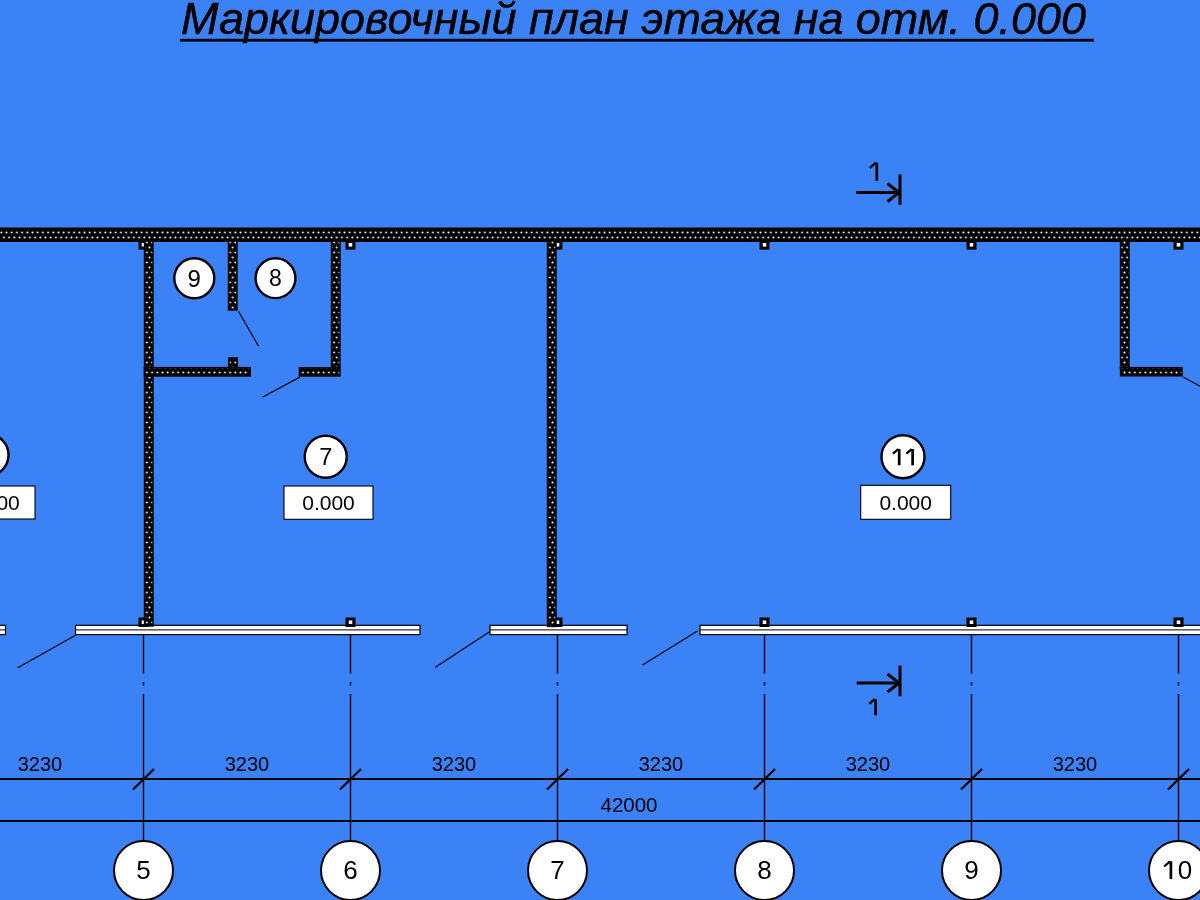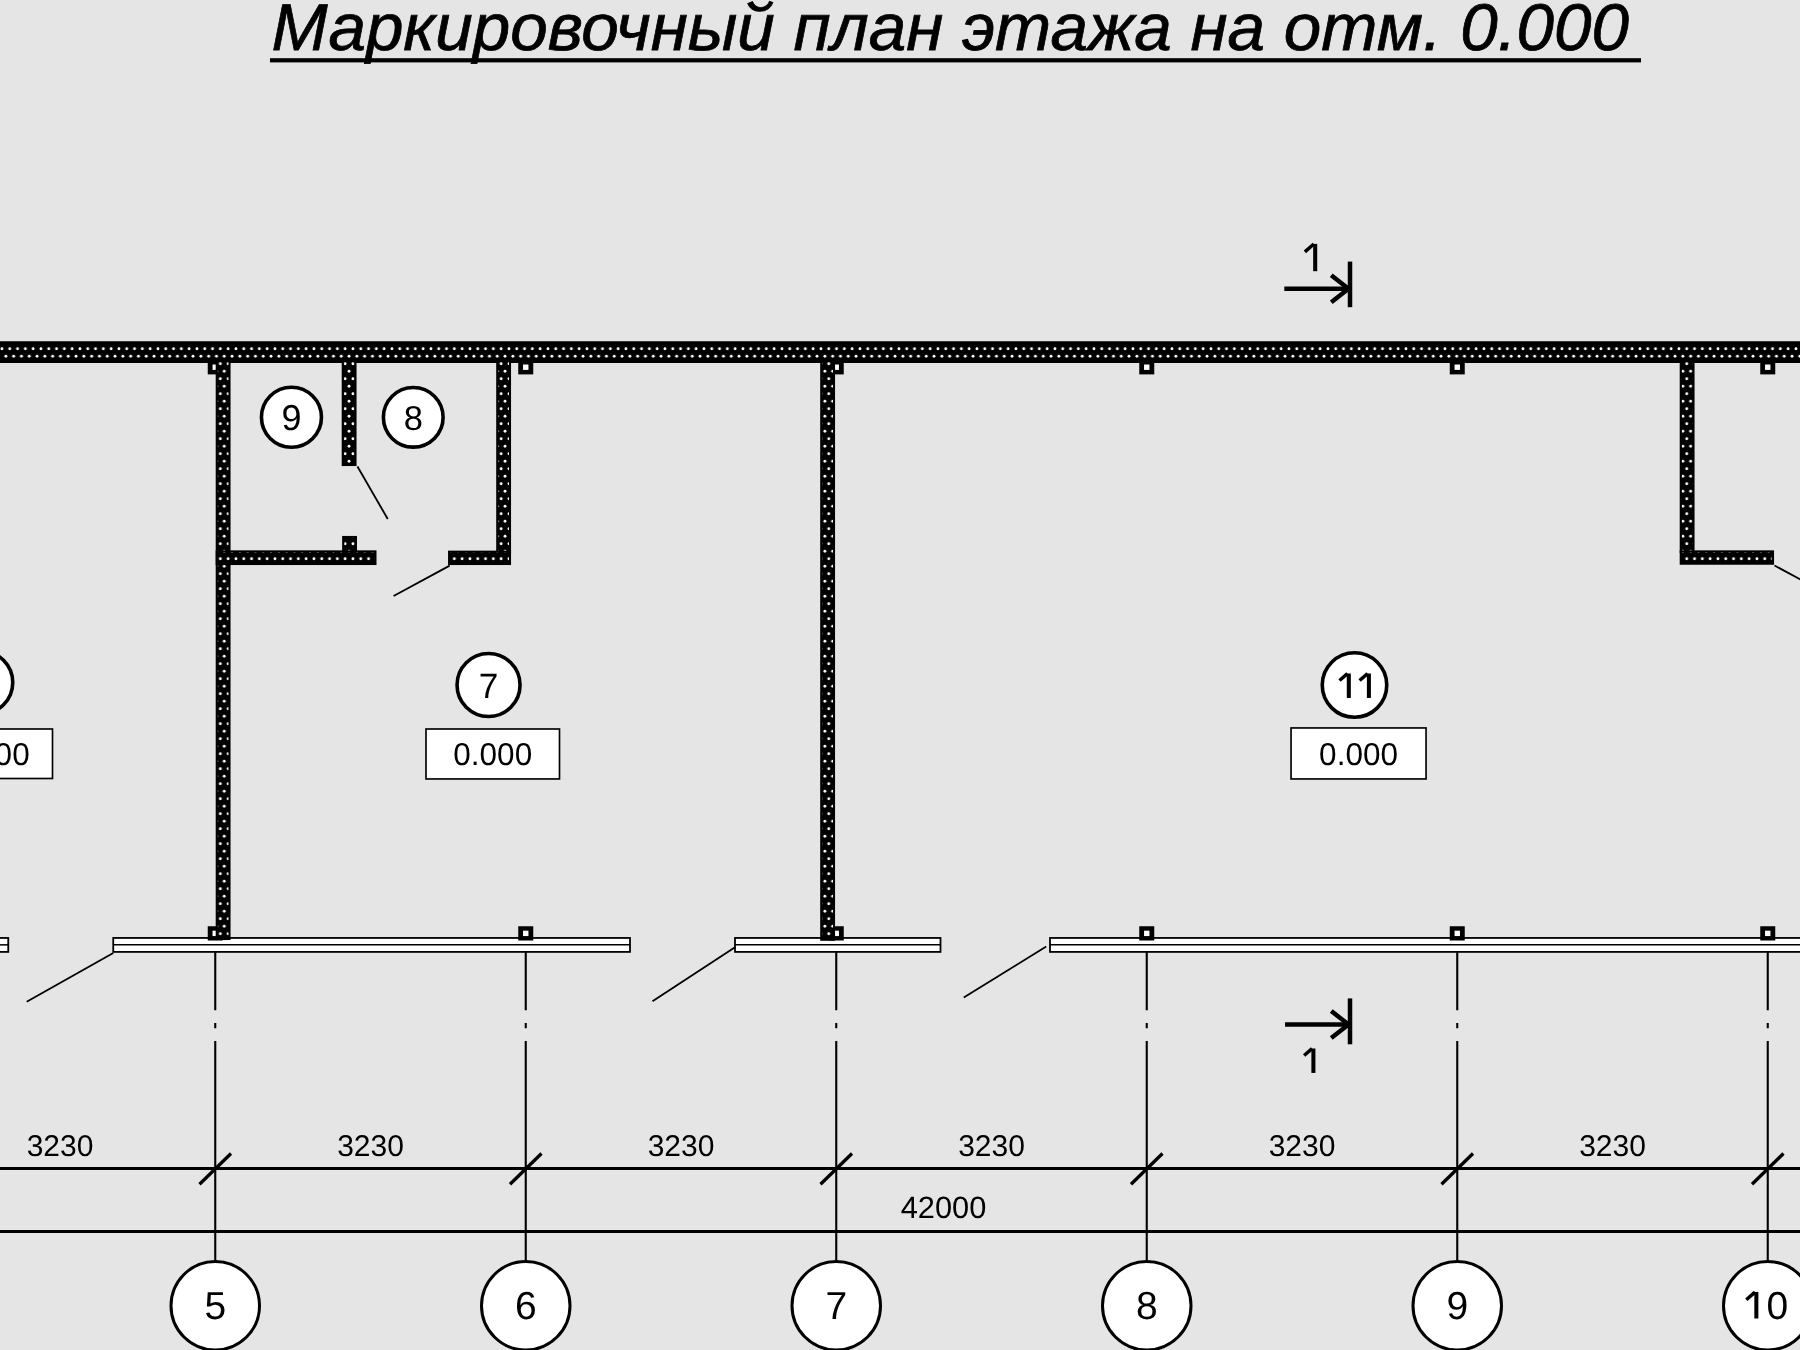--- a/index.html
+++ b/index.html
@@ -1,16 +1,16 @@
 <!DOCTYPE html>
 <html><head>
 <meta charset="utf-8">
 <style>
   html,body{margin:0;padding:0;background:#fff;}
-  #page{position:relative;width:1200px;height:900px;overflow:hidden;background:#e5e5e5;text-align:right;}
+  #page{position:relative;width:1200px;height:900px;overflow:hidden;background:#3b82f6;text-align:right;}
   svg{display:block;}
   text{font-family:"Liberation Sans", sans-serif;fill:#000;}
 </style>
 </head>
 <body>
 <div id="page">
 <svg width="1200" height="900" viewBox="0 0 1200 900">
   <defs>
     <pattern id="stip" width="5.2" height="10" patternUnits="userSpaceOnUse">
       <rect x="0" y="0" width="5.2" height="10" fill="#000"></rect>

